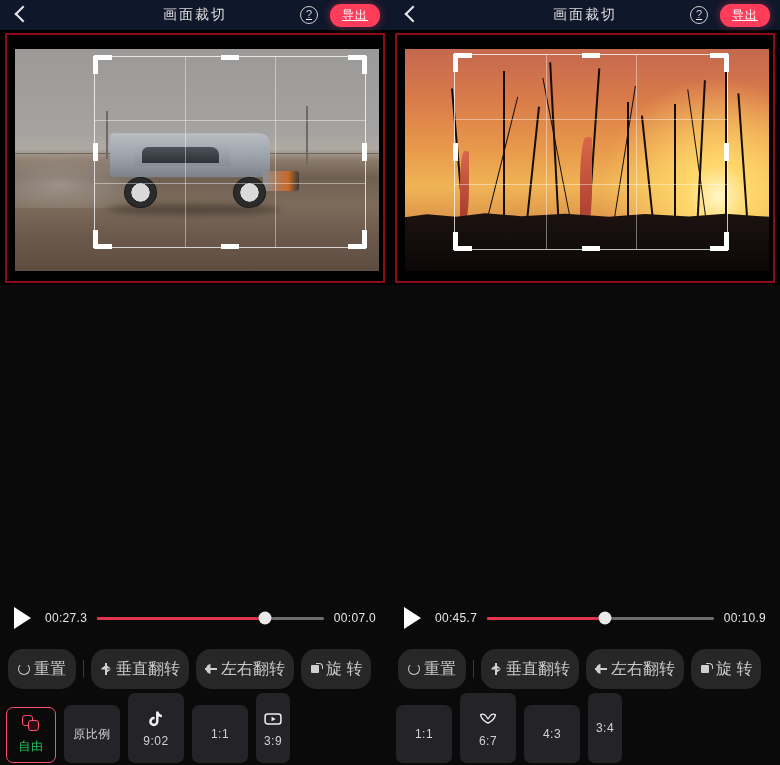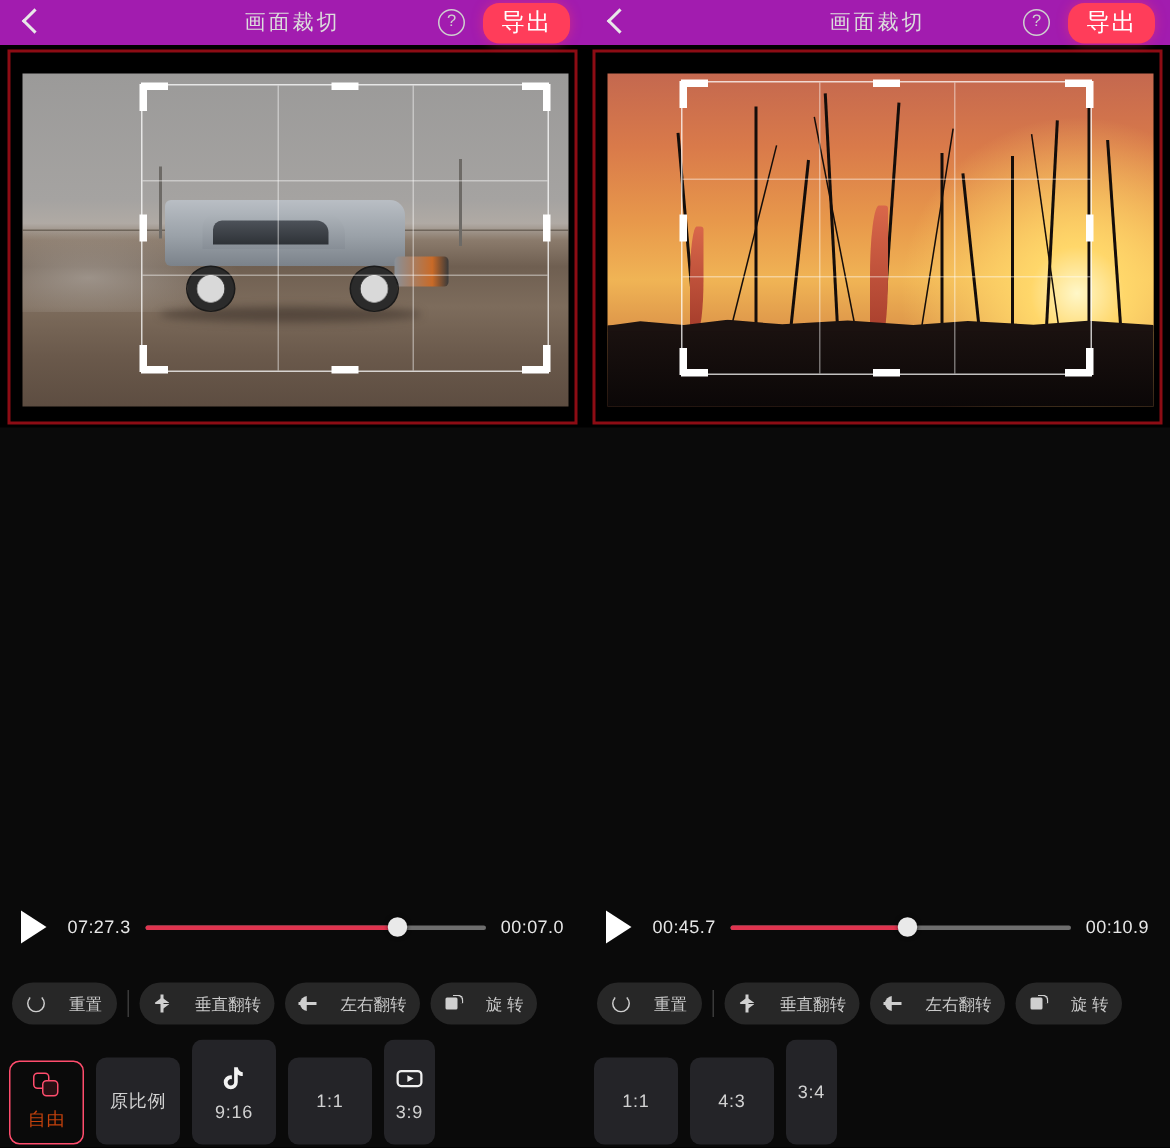--- a/index.html
+++ b/index.html
@@ -8,34 +8,34 @@
     width:780px; height:765px;
     font-family:"Liberation Sans","DejaVu Sans",sans-serif;
     color:#fff; overflow:hidden; position:relative;
   }
   .screen { width:780px; height:765px; display:flex; position:relative; background:#000; }
   .panel { width:390px; height:765px; position:relative; background:#000;
            display:flex; flex-direction:column; }
 
   
   .header { height:30px; flex:0 0 30px; display:flex; align-items:center;
-            padding:0 10px; position:relative; background:#a21caf; }
+            padding:0 10px; position:relative; background:#0f172a;text-decoration:underline; }
   .back-ico { width:22px; height:22px; position:relative; cursor:pointer; flex:0 0 22px; }
   .back-ico::before{
     content:""; position:absolute; left:7px; top:4px; width:10px; height:10px;
     border-left:2px solid #e8e8e8; border-bottom:2px solid #e8e8e8;
     transform:rotate(45deg);
   }
   .h-title { position:absolute; left:0; right:0; text-align:center;
              font-size:14px; letter-spacing:2px; color:#dcdcdc; font-weight:500; }
   .h-right { margin-left:auto; display:flex; align-items:center; gap:12px; z-index:2; }
   .help-ico { width:18px; height:18px; border:1.5px solid #cfcfcf; border-radius:50%;
               font-size:11px; line-height:15px; text-align:center; color:#cfcfcf; cursor:pointer; }
   .export-btn { background:#ff3d5a; border-radius:11px; padding:3px 12px;
-                font-size:16px; letter-spacing:1px; color:#fff;
+                font-size:12px; letter-spacing:1px; color:#fff;
                 box-shadow:0 0 8px rgba(255,61,90,.45); cursor:pointer; }
 
   
   .preview-wrap { flex:0 0 255px; display:flex; align-items:center; justify-content:center;
                   padding:0 3px; }
   .preview { width:380px; height:250px; border:2px solid #8c0c14; position:relative;
              background:#000; overflow:hidden; }
   .stage { position:absolute; inset:0; display:flex; align-items:center; justify-content:center; }
   .media { position:absolute; }
 
@@ -103,22 +103,22 @@
               cursor:pointer; flex:0 0 17px; margin-right:4px; }
   .t-cur,.t-tot { font-size:12px; color:#e6e6e6; letter-spacing:.3px; flex:0 0 auto; }
   .track { flex:1; height:3px; background:#6e6e6e; border-radius:2px; position:relative; }
   .track .fill { position:absolute; left:0; top:0; bottom:0; background:#e0344f; border-radius:2px; }
   .track .knob { position:absolute; top:50%; width:13px; height:13px; border-radius:50%;
                  background:#e9e9e9; transform:translate(-50%,-50%);
                  box-shadow:0 0 3px rgba(0,0,0,.6); cursor:pointer; }
 
   
   .chips { height:48px; display:flex; align-items:center; gap:7px; padding:0 8px; }
-  .chip { background:#272727; border-radius:15px; height:28px; display:flex; align-items:center;
-          gap:16px; padding:0 9px; font-size:11px; color:#c9c9c9; cursor:pointer;
+  .chip { background:#272727; border-radius:15px; height:40px; display:flex; align-items:center;
+          gap:4px; padding:0 9px; font-size:16px; color:#c9c9c9; cursor:pointer;
           white-space:nowrap; }
   .chip.reset { padding:0 10px; }
   .sep { width:1px; height:18px; background:#3a3a3a; flex:0 0 1px; }
   .ci { width:12px; height:12px; flex:0 0 12px; position:relative; }
   .ci.reset-i { border:1.5px solid #cfcfcf; border-radius:50%;
                 border-top-color:transparent; }
   .ci.fv-i::before { content:""; position:absolute; left:5px; top:0; bottom:0; width:2px;
                      background:#cfcfcf; }
   .ci.fv-i::after { content:""; position:absolute; left:1px; top:2px; width:10px; height:8px;
                     background:#cfcfcf;
@@ -137,21 +137,21 @@
   
   .ratios { height:72px; display:flex; align-items:flex-end; gap:8px;
             padding:0 6px 2px 6px; overflow:hidden; }
   .rtile { flex:0 0 auto; min-width:56px; height:58px; background:#242428; border-radius:7px;
            display:flex; flex-direction:column; align-items:center; justify-content:center;
            gap:5px; font-size:12px; color:#d2d2d2; cursor:pointer; padding:0 6px; }
   .rtile.tall { height:70px; }
   .rtile.sel { background:transparent; border:1.5px solid #ff4d6d; color:#ff4d6d;
                min-width:50px; height:56px; }
   .rtile .lbl { font-size:12px; letter-spacing:.5px; }
-  .rtile.sel .lbl { color:#c2410c; }
+  .rtile.sel .lbl { color:#22c55e; }
   .ricon { width:20px; height:20px; display:block; }
   .rtile.clipped { min-width:34px; }
 
   .free-ico { width:19px; height:18px; position:relative; }
   .free-ico i { position:absolute; border:1.6px solid #ff4d6d; border-radius:3px; display:block; }
   .free-ico i:nth-child(1){ left:0; top:0; width:11px; height:11px; }
   .free-ico i:nth-child(2){ left:6px; top:5px; width:11px; height:11px; background:#2a1014; }
 </style>
 </head>
 <body>
@@ -203,21 +203,21 @@
           <div class="hdl v" style="right:-2px;bottom:-1px;"></div>
         </div>
       </div>
     </div>
 
     <div class="lower">
       <div class="spacer"></div>
 
       <div class="player">
         <div class="play-ico"></div>
-        <div class="t-cur">07:27.3</div>
+        <div class="t-cur">00:27.3</div>
         <div class="track">
           <div class="fill" style="width:74%"></div>
           <div class="knob" style="left:74%"></div>
         </div>
         <div class="t-tot">00:07.0</div>
       </div>
 
       <div class="chips">
         <div class="chip reset">
           <span class="ci reset-i"></span>
@@ -246,21 +246,21 @@
             </span>
           <span class="lbl">自由</span>
         </div>
         <div class="rtile">
           <span class="lbl">原比例</span>
         </div>
         <div class="rtile tall">
           <svg class="ricon" viewBox="0 0 24 24">
             <path d="M15 3c.4 2.3 1.9 3.8 4 4v3c-1.5 0-2.9-.5-4-1.3V15a5.6 5.6 0 1 1-5.6-5.6c.3 0 .6 0 .9.1v3.1a2.6 2.6 0 1 0 1.8 2.5V3H15z" fill="#f3f3f3"></path>
           </svg>
-          <span class="lbl">9:16</span>
+          <span class="lbl">9:02</span>
         </div>
         <div class="rtile">
           <span class="lbl">1:1</span>
         </div>
         <div class="rtile tall clipped">
           <svg class="ricon" viewBox="0 0 24 24">
             <rect x="2.5" y="6" width="19" height="12" rx="3" fill="none" stroke="#f0f0f0" stroke-width="1.8"></rect>
             <path d="M10.3 9.3l5 2.7-5 2.7z" fill="#f0f0f0"></path>
           </svg>
           <span class="lbl">3:9</span>
@@ -353,20 +353,26 @@
         <div class="chip">
           <span class="ci rot-i"></span>
           <span>旋 转</span>
         </div>
       </div>
 
       <div class="ratios">
         <div class="rtile">
           <span class="lbl">1:1</span>
         </div>
+        <div class="rtile tall">
+          <svg class="ricon" viewBox="0 0 24 24">
+            <path d="M3 7c2.4-1.6 5.4-.6 6.8 1.7L12 12l2.2-3.3C15.6 6.4 18.6 5.4 21 7c-1 4.1-4.2 7.6-9 10-4.8-2.4-8-5.9-9-10z" fill="none" stroke="#f0f0f0" stroke-width="1.6" stroke-linejoin="round"></path>
+          </svg>
+          <span class="lbl">6:7</span>
+        </div>
         <div class="rtile">
           <span class="lbl">4:3</span>
         </div>
         <div class="rtile tall clipped">
           <span class="lbl">3:4</span>
         </div>
       </div>
     </div>
   </div>
 </div>

